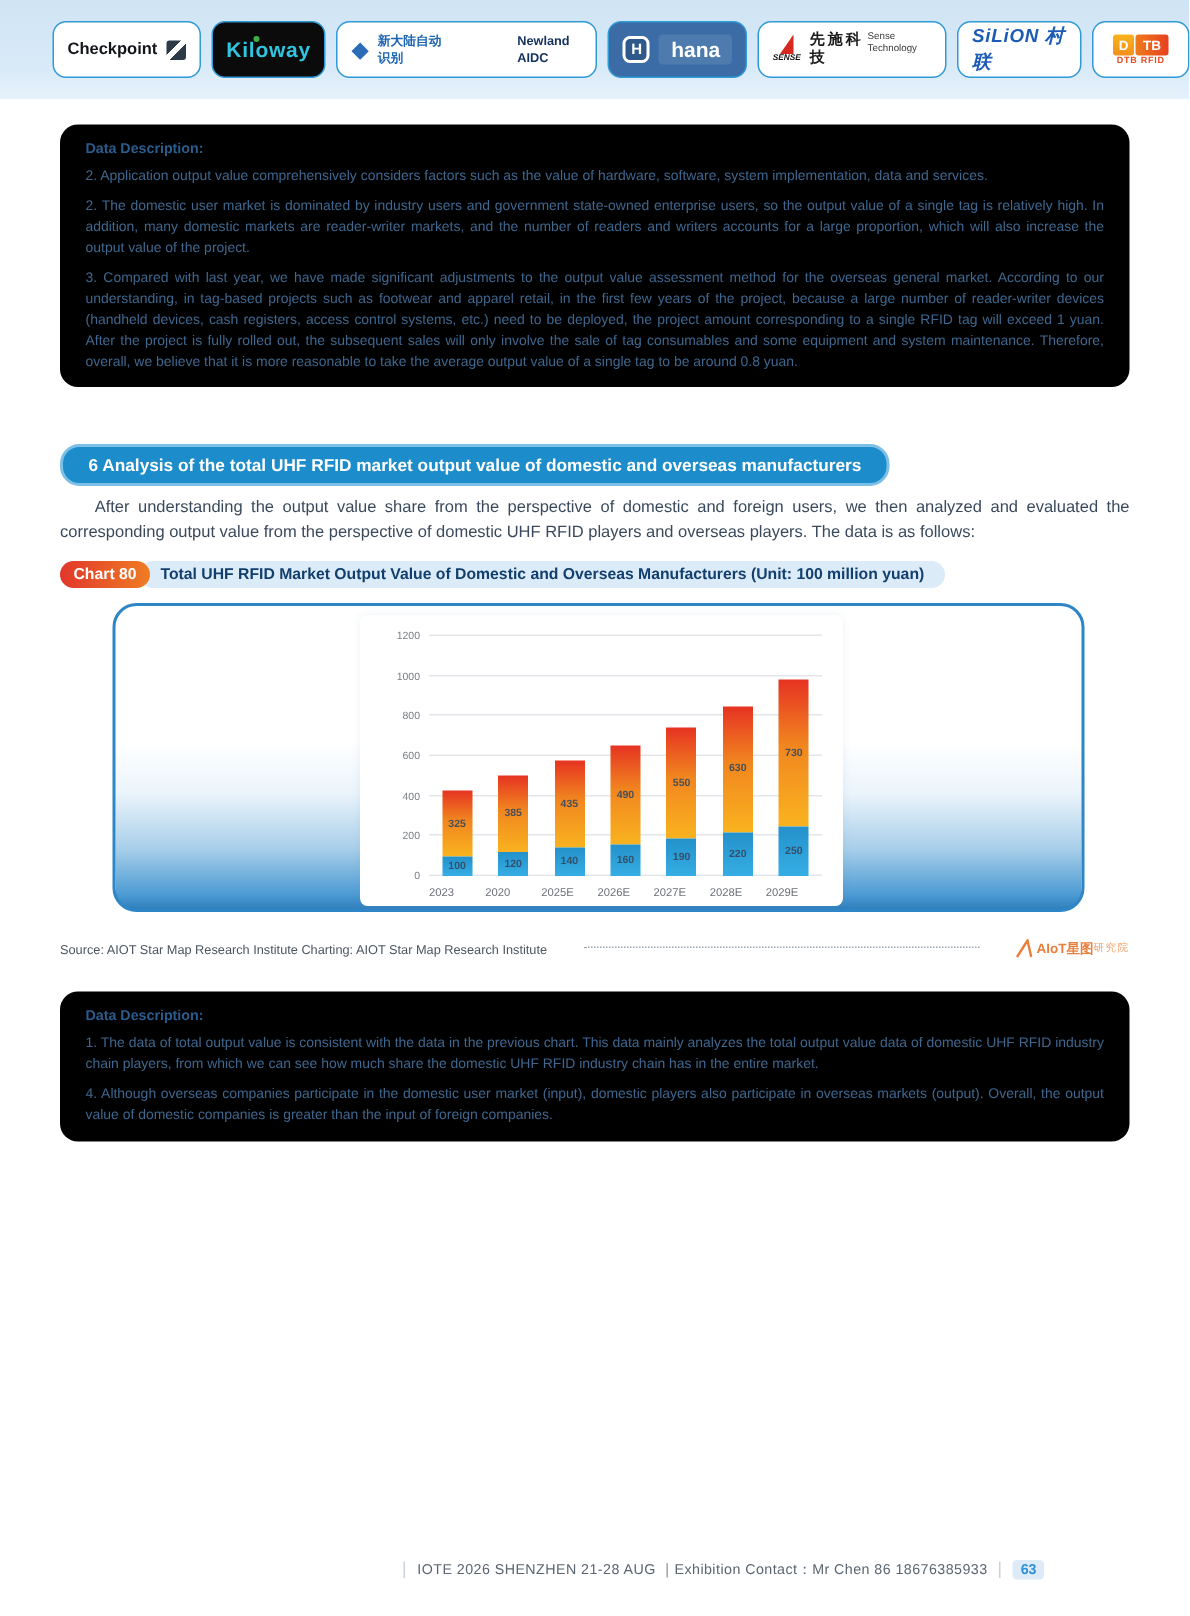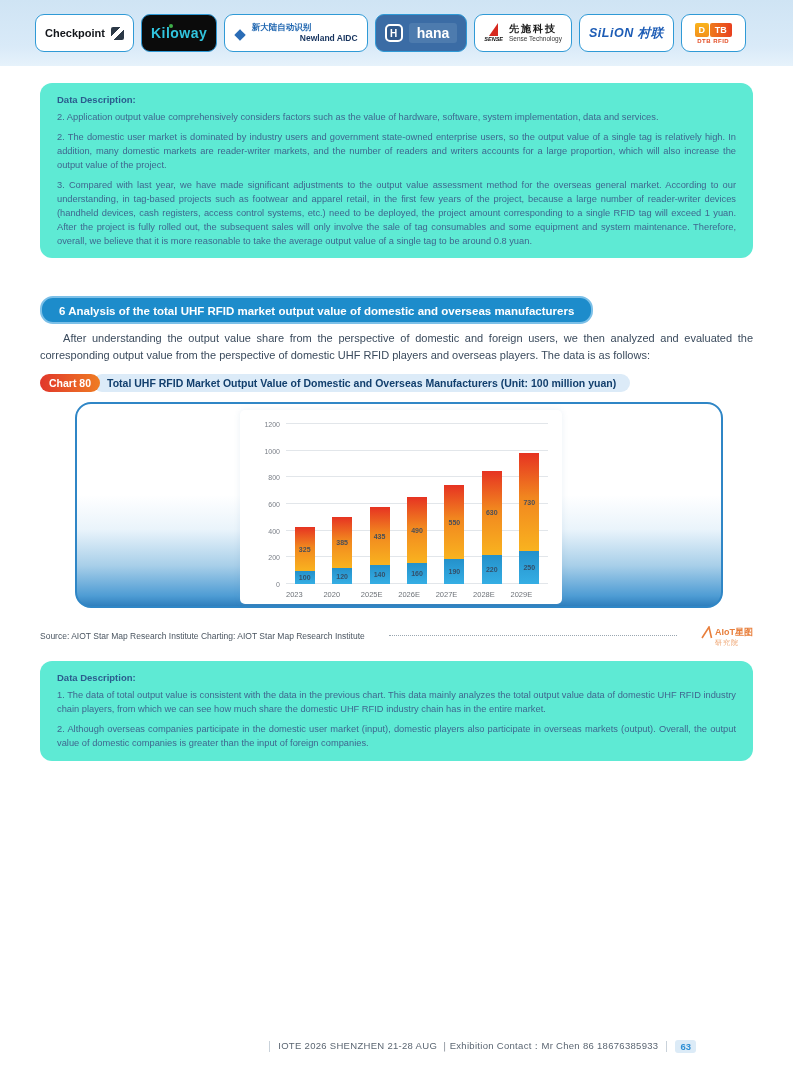--- a/index.html
+++ b/index.html
@@ -12,21 +12,21 @@
   .logo-row { position:absolute; top:14px; left:35px; display:flex; gap:7px; align-items:center; }
   .logo-card { height:38px; display:flex; align-items:center; gap:6px; padding:0 9px;
     background:#fff; border:1.5px solid #2f9ad6; border-radius:9px; }
   .cp-mark { width:13px; height:13px; border-radius:2px;
     background:linear-gradient(135deg,#2c3947 38%,#ffffff 38%,#ffffff 58%,#2c3947 58%); }
   .cp-label { font-size:11px; font-weight:bold; color:#12151a; }
   .kiloway-card { background:#0b0b0b; position:relative; }
   .kiloway-label { font-size:14px; font-weight:bold; color:#31c4de; letter-spacing:.5px; }
   .kiloway-dot { position:absolute; left:27px; top:9px; width:4px; height:4px; border-radius:50%; background:#3fae49; }
   .nl-diamond { font-size:15px; color:#2a6cb6; line-height:1; }
-  .logo-2line { display:flex; flex-direction:column; line-height:1.25; }
+  .logo-2line { display:flex; flex-direction:row; line-height:1.25; }
   .nl-line1 { font-size:8.5px; font-weight:bold; color:#1f66b0; }
   .nl-line2 { font-size:8.5px; font-weight:bold; color:#16335e;padding-left:48px; }
   .hana-card { background:#3b6ca5; }
   .hana-box { width:18px; height:18px; border:2px solid #fff; border-radius:5px; display:flex;
     align-items:center; justify-content:center; color:#fff; font-weight:bold; font-size:10px; background:#30598b; }
   .hana-label { font-size:14px; font-weight:bold; color:#fff; background:#4d7bae; padding:2px 8px; border-radius:3px; }
   .sense-left { display:flex; flex-direction:column; align-items:center; line-height:1; }
   .sense-tri { width:0; height:0; border-bottom:13px solid #d6281e; border-left:9px solid transparent; }
   .sense-brand { font-size:5.5px; font-weight:bold; font-style:italic; color:#111; margin-top:1px; }
   .sense-line1 { font-size:10px; font-weight:bold; color:#1b1b1b; letter-spacing:2px; }
@@ -34,21 +34,21 @@
   .silion-label { font-size:12.5px; font-weight:bold; font-style:italic; color:#1d5cb5; letter-spacing:.5px; }
   .dtb-card { flex-direction:column; justify-content:center; gap:1px; padding:0 13px; }
   .dtb-tiles { display:flex; gap:1px; }
   .dtb-tile { height:14px; display:flex; align-items:center; justify-content:center;
     color:#fff; font-weight:bold; font-size:9px; border-radius:2px; }
   .dtb-tile-d { width:14px; background:linear-gradient(180deg,#f9b31c,#f2901c); }
   .dtb-tile-tb { width:22px; background:linear-gradient(90deg,#ef7b1c,#e8401f); }
   .dtb-caption { font-size:6px; font-weight:bold; color:#e34b22; letter-spacing:.5px; }
 
   
-  .desc-box { position:absolute; left:40px; width:713px; background:#5eead4; border-radius:12px;
+  .desc-box { position:absolute; left:40px; width:713px; background:#000000; border-radius:12px;
     padding:11px 17px 10px 17px; }
   .desc-box-1 { top:83px; }
   .desc-box-2 { top:661px; }
   .desc-title { font-size:9.5px; font-weight:bold; color:#2b5c8e; margin-bottom:6px; }
   .desc-item { font-size:9.3px; color:#3f678f; line-height:1.5; text-align:justify; margin-bottom:6px; }
   .desc-item:last-child { margin-bottom:0; }
 
   
   .section-pill { position:absolute; top:296px; left:40px; display:inline-block;
     background:#1d8ccb; border:2px solid #7cc0e8; border-radius:13px; padding:3px 17px; }
@@ -78,21 +78,21 @@
   .seg { display:flex; align-items:center; justify-content:center; font-size:7px; font-weight:bold; color:#4a4f57; overflow:hidden; }
   .seg.orange { background:linear-gradient(to top,#f9b31f 0%,#f1861f 55%,#e63322 100%); }
   .seg.blue { background:linear-gradient(to top,#35aee4,#2491cb); color:#34506b; }
   .xlabels { position:absolute; left:46px; bottom:5px; width:262px; display:flex; }
   .xlab { flex:1; text-align:left; font-size:7.5px; color:#6d7278; }
 
   
   .source-row { position:absolute; top:626px; left:40px; width:713px; display:flex; align-items:center; gap:24px; }
   .source-text { font-size:8.5px; color:#4a5560; white-space:nowrap; }
   .dotted-fill { flex:1; border-bottom:1.5px dotted #9aa6b0; height:1px; margin-bottom:2px; }
-  .aiot-logo { display:flex; flex-direction:column; align-items:center; line-height:1.1; }
+  .aiot-logo { display:flex; align-items:center; line-height:1.1; }
   .aiot-top { display:flex; align-items:center; gap:1px; }
   .aiot-text1 { font-size:9px; font-weight:bold; color:#e87f3c; }
   .aiot-text2 { font-size:7px; color:#eda06b; letter-spacing:1px; }
 
   
   .footer { position:absolute; top:1040px; right:20px; display:flex; align-items:center; gap:8px; }
   .footer-sep { width:1px; height:11px; background:#c9d2da; }
   .footer-text { font-size:9.5px; color:#5b6672; letter-spacing:.3px; }
   .page-badge { font-size:9.5px; font-weight:bold; color:#2e8fd4; background:#dcebf7; border-radius:3px; padding:1px 5px; }
 </style>
@@ -246,21 +246,21 @@
         </svg>
         <span class="aiot-text1">AIoT星图</span>
       </span>
       <span class="aiot-text2">研究院</span>
     </span>
   </div>
 
   <div class="desc-box desc-box-2">
     <div class="desc-title">Data Description:</div>
     <p class="desc-item">1. The data of total output value is consistent with the data in the previous chart. This data mainly analyzes the total output value data of domestic UHF RFID industry chain players, from which we can see how much share the domestic UHF RFID industry chain has in the entire market.</p>
-    <p class="desc-item">2. Although overseas companies participate in the domestic user market (input), domestic players also participate in overseas markets (output). Overall, the output value of domestic companies is greater than the input of foreign companies.</p>
+    <p class="desc-item">4. Although overseas companies participate in the domestic user market (input), domestic players also participate in overseas markets (output). Overall, the output value of domestic companies is greater than the input of foreign companies.</p>
   </div>
 
   <div class="footer">
     <span class="footer-sep"></span>
     <span class="footer-text">IOTE 2026 SHENZHEN 21-28 AUG ｜Exhibition Contact：Mr Chen 86 18676385933</span>
     <span class="footer-sep"></span>
     <span class="page-badge">63</span>
   </div>
 
 </div>

